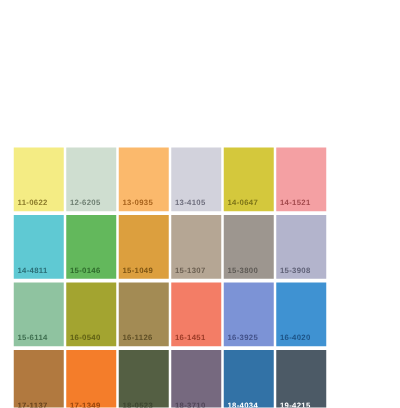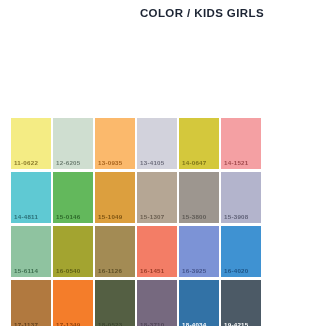--- a/index.html
+++ b/index.html
@@ -71,23 +71,20 @@
     padding: 0 0 3px 3px;
     white-space: nowrap;
     line-height: 1;
   }
 </style>
 </head>
 <body>
 
 <div id="page">
 
-  <div id="header">
-    <div id="palette-title">COLOR / KIDS GIRLS</div>
-  </div>
 
   <div id="swatch-grid">
       <div class="swatch-row">
         <div class="swatch" style="background: rgb(244, 236, 132);">
           <span class="swatch-code" style="color: rgb(138, 122, 42);">11-0622</span>
         </div>
         <div class="swatch" style="background: rgb(207, 222, 208);">
           <span class="swatch-code" style="color: rgb(110, 127, 114);">12-6205</span>
         </div>
         <div class="swatch" style="background: rgb(251, 185, 108);">

